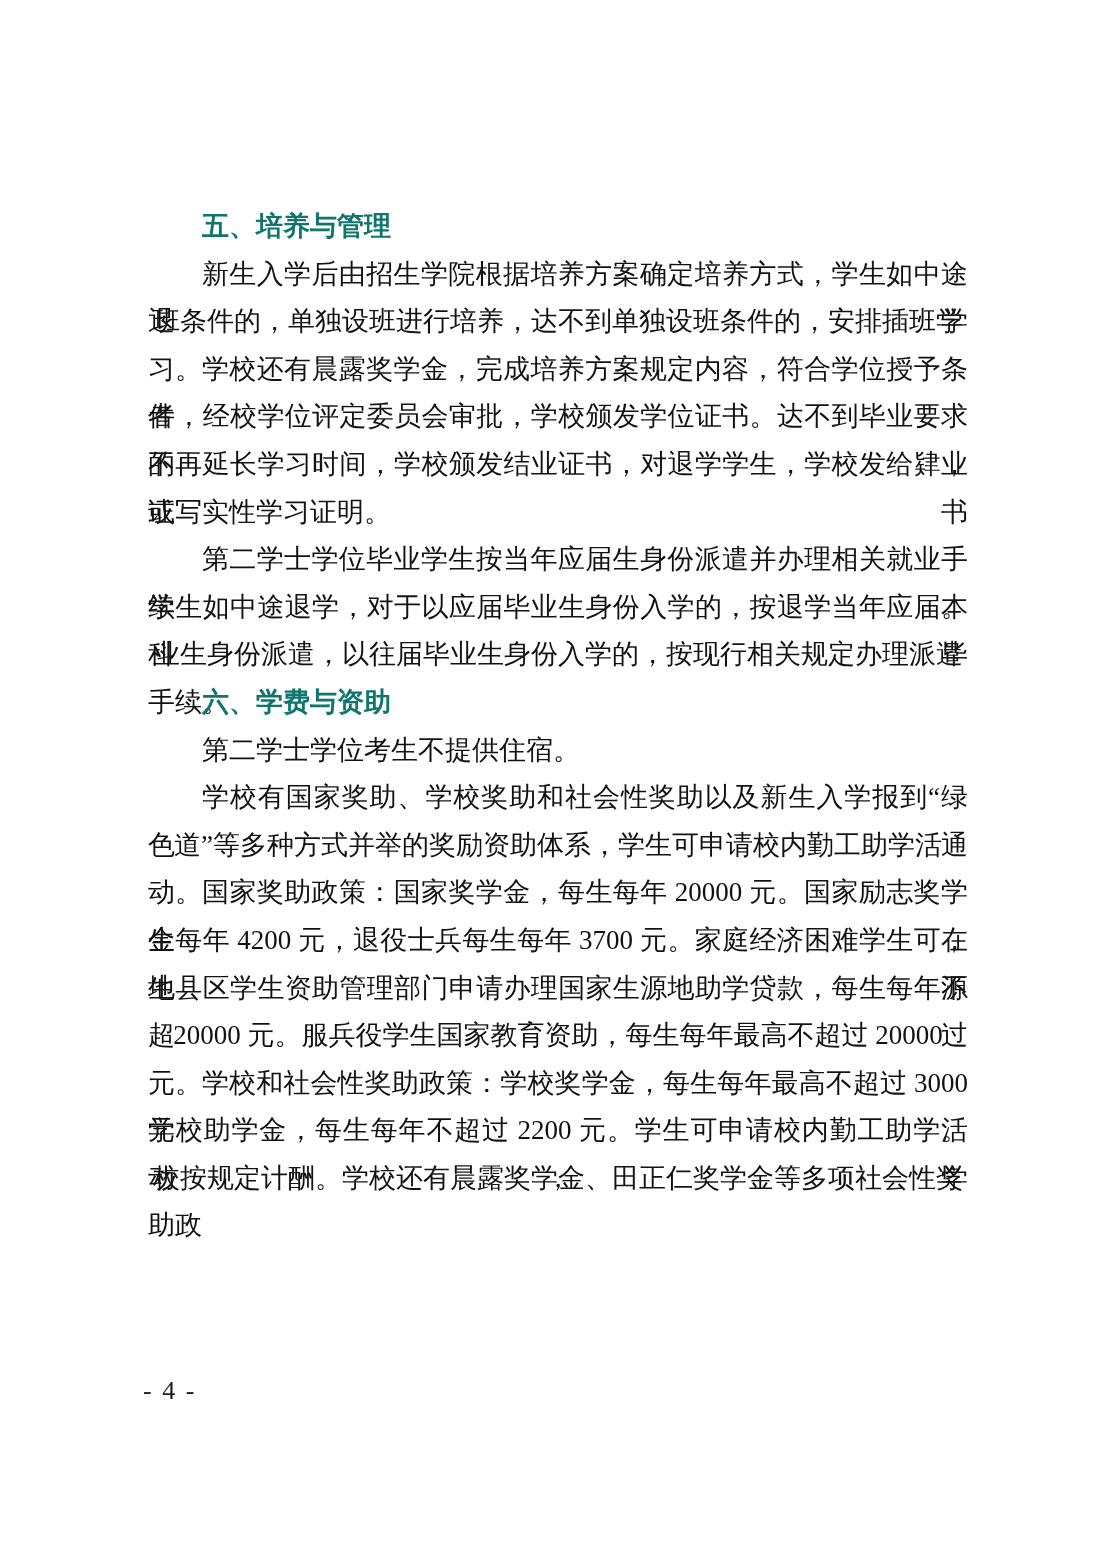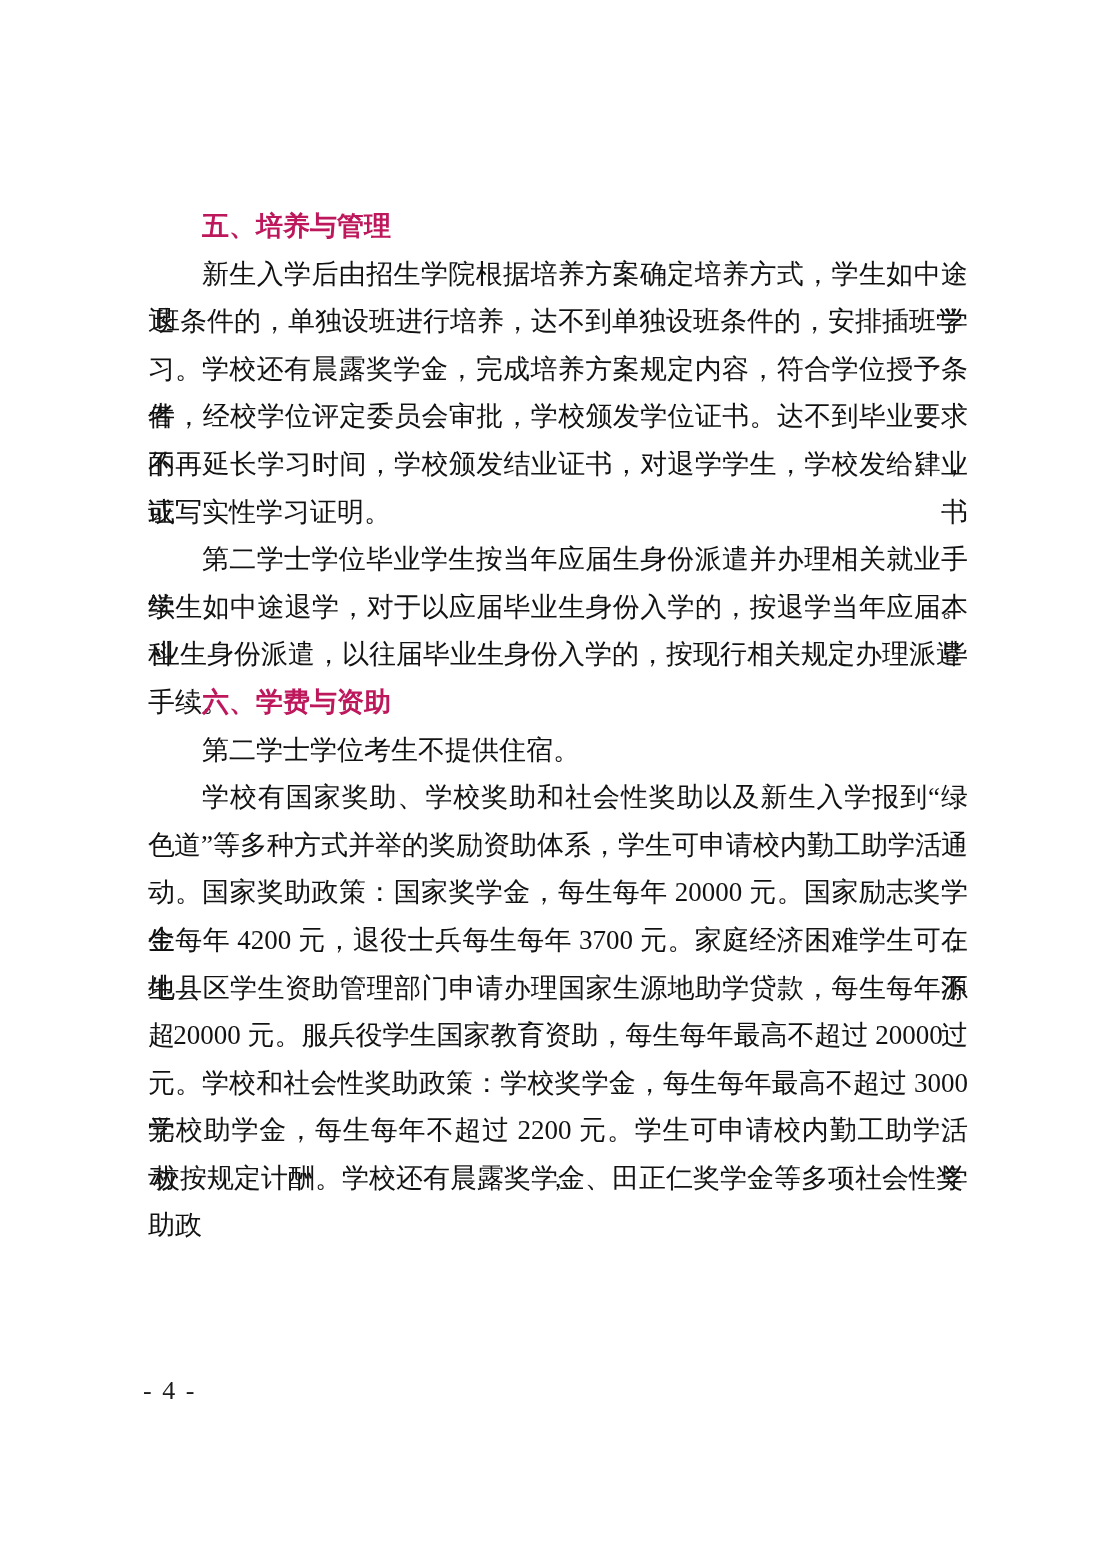--- a/index.html
+++ b/index.html
@@ -27,21 +27,21 @@
     text-align: justify;
     text-align-last: justify;
     text-justify: inter-character;
     overflow: visible;
   }
   .line.first { text-indent: 54px; }
   .line.last  { text-align: center; text-align-last: left; }
   .section.heading .line {
     font-family: Liberation Serif, serif;
     font-weight: bold;
-    color: #be185d;
+    color: #0f766e;
     text-align: center;
     text-align-last: left;
   }
   .footer {
     position: absolute;
     left: 143px;
     top: 1374px;
     font-size: 26px;
     line-height: 34px;
     font-family: "Liberation Serif", "DejaVu Serif", serif;

